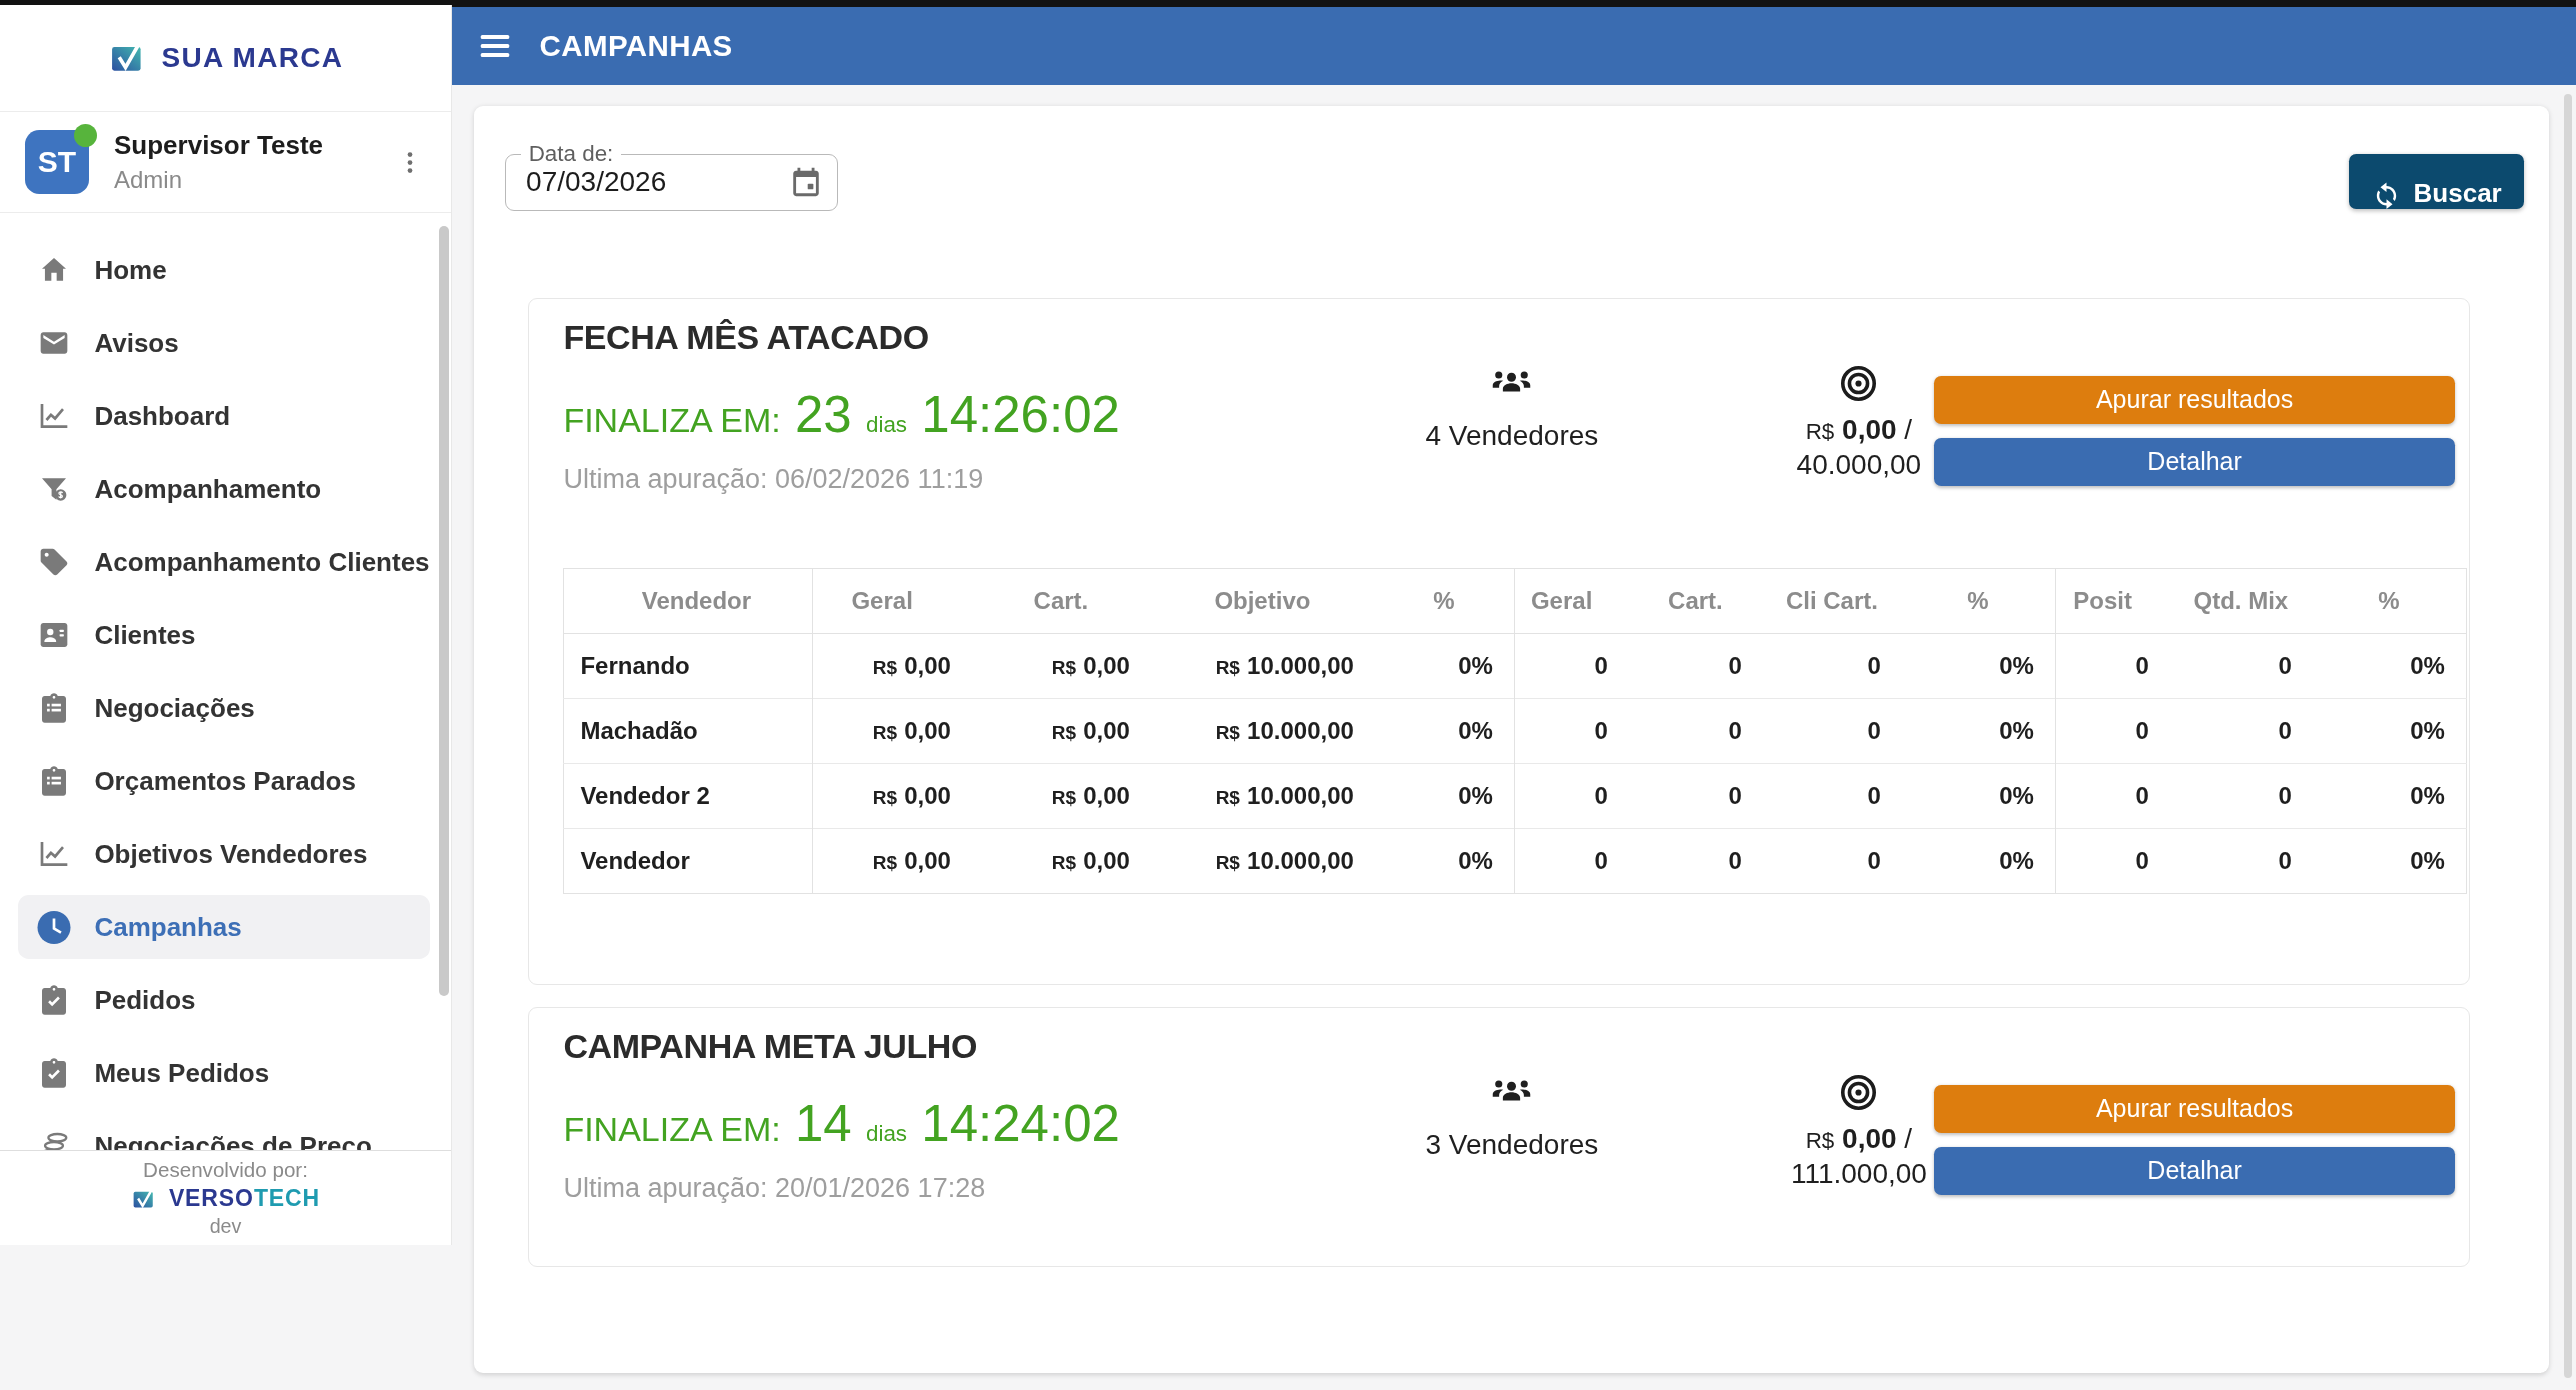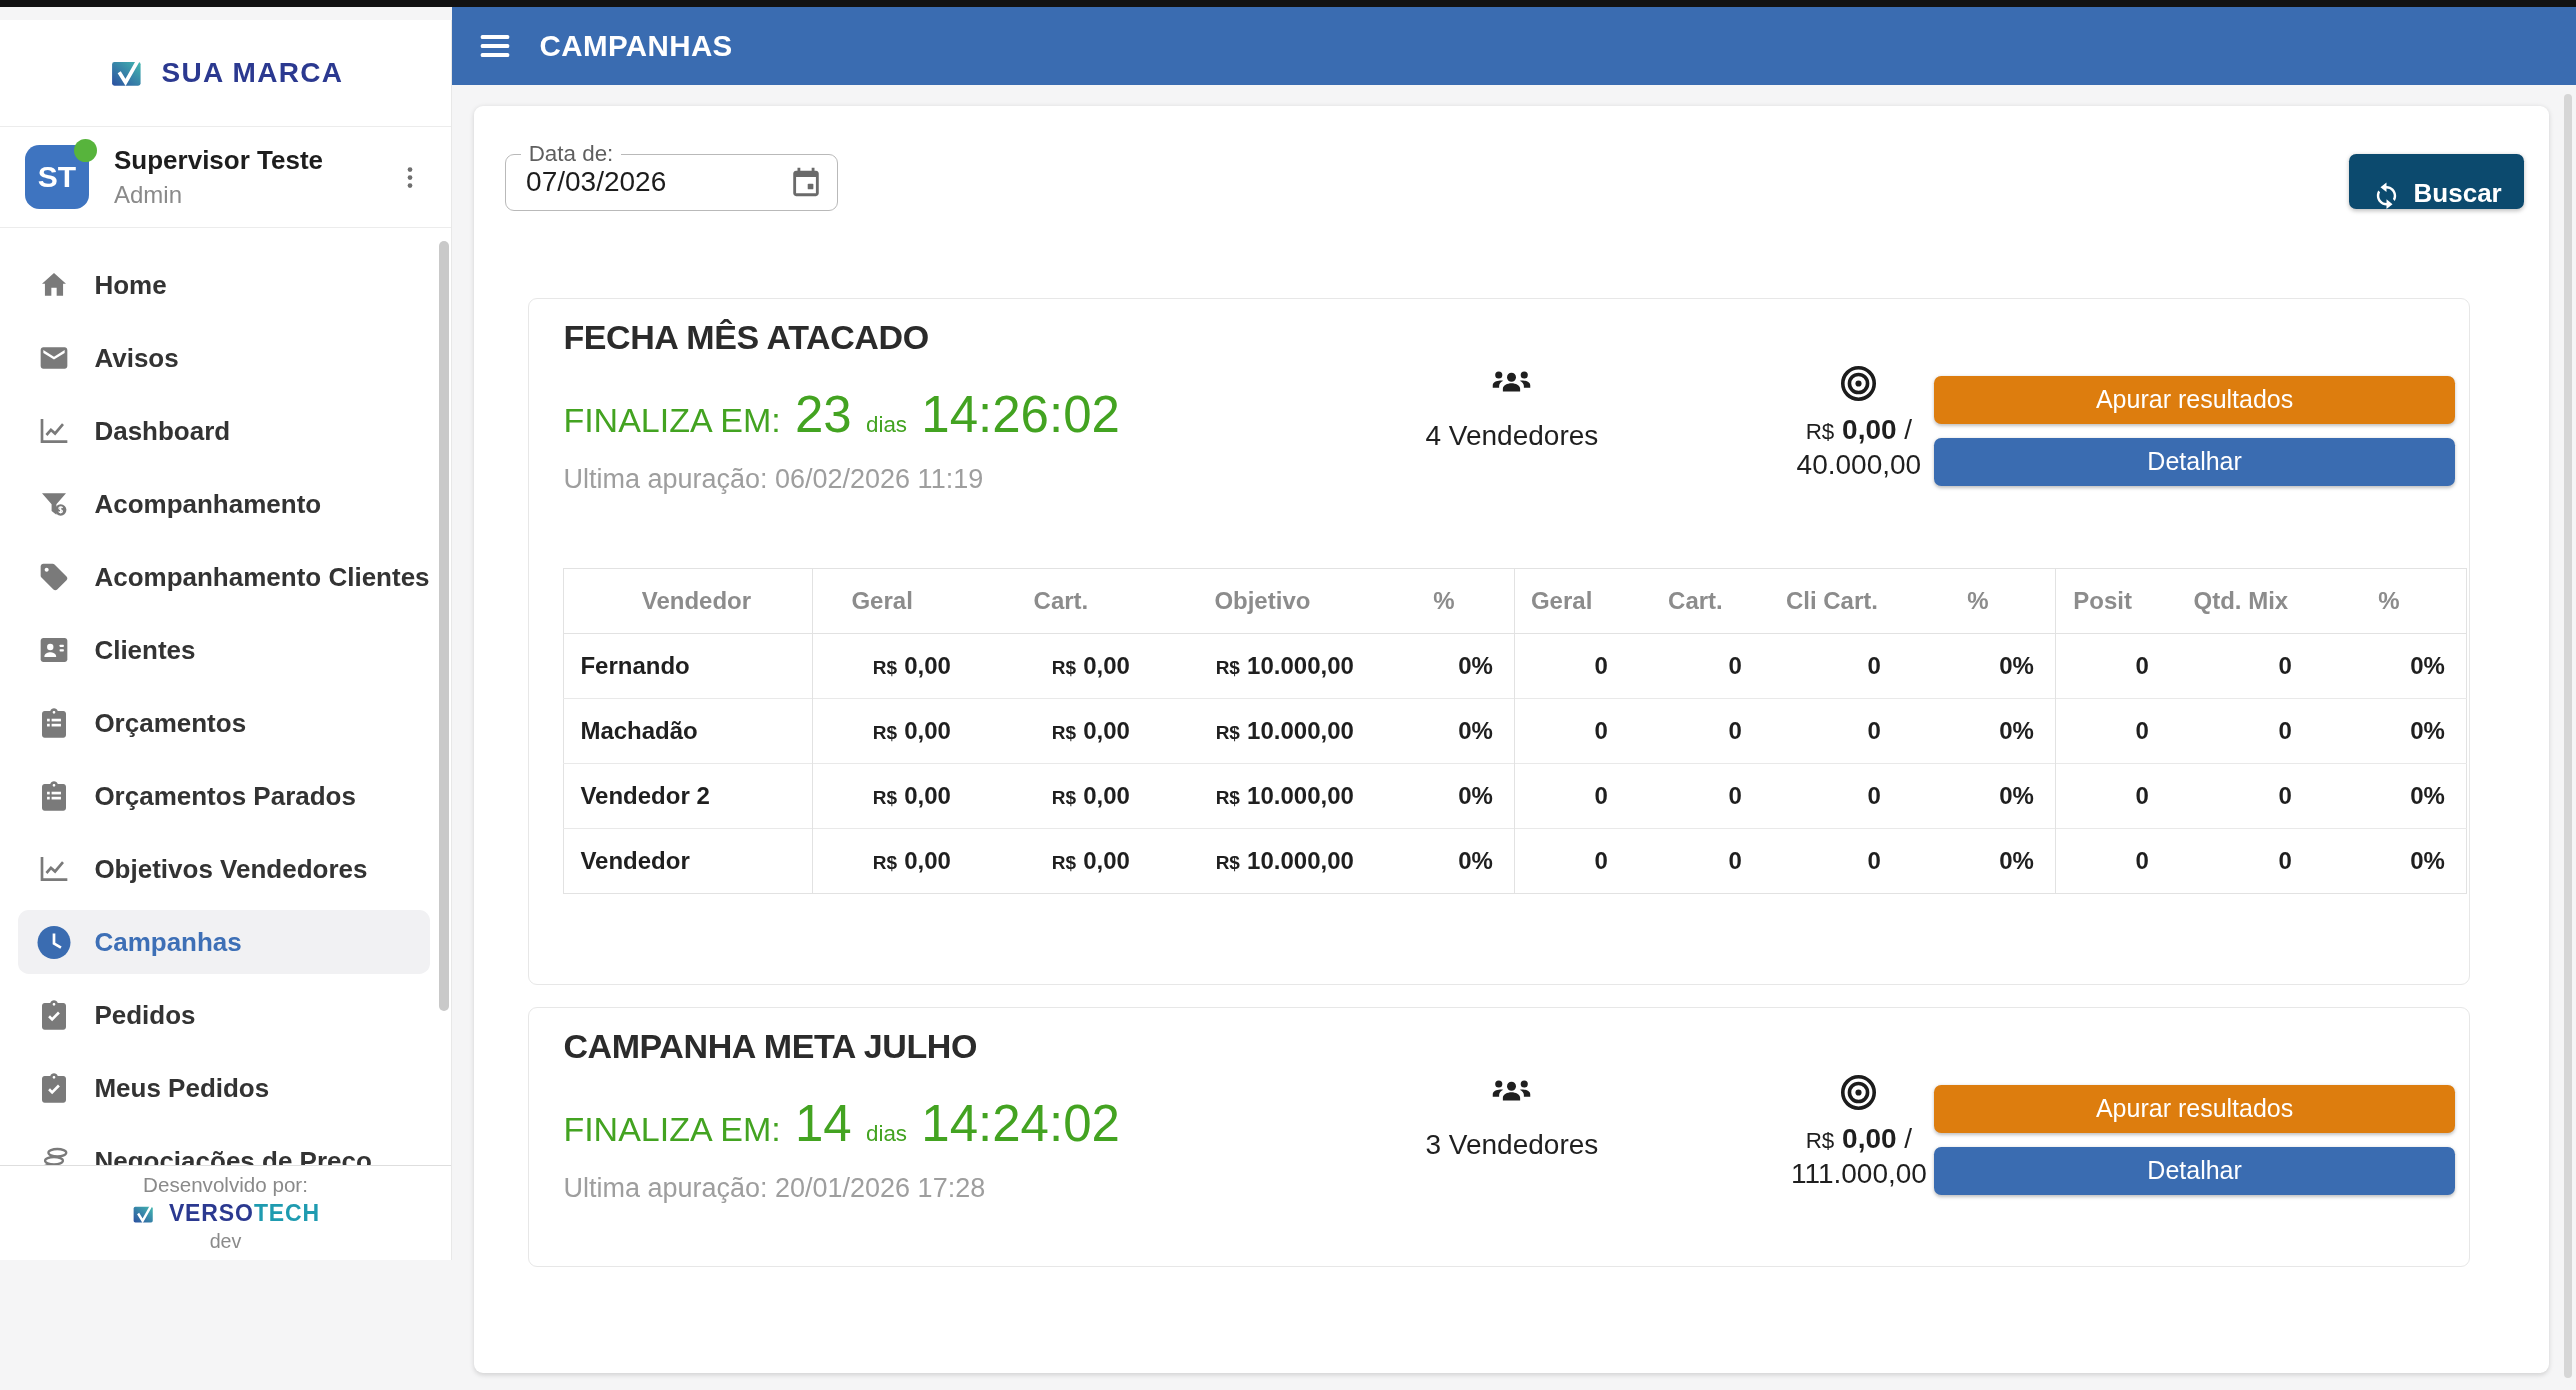--- a/index.html
+++ b/index.html
@@ -7,21 +7,21 @@
   body {
     position:relative; overflow:hidden; background:#f5f5f6;
     font-family:"Liberation Sans","DejaVu Sans",sans-serif; color:#1f1f1f;
   }
   svg { display:block; }
 
   
   .black-strip { position:absolute; left:0; top:0; width:2576px; height:7.2px; background:#121212; }
 
   
-  .sidebar { position:absolute; left:0; top:20px; width:452px; height:1240px; background:#fff; border-right:0.9px solid #e8e8e8; }
+  .sidebar { position:absolute; left:0; top:5px; width:452px; height:1240px; background:#fff; border-right:0.9px solid #e8e8e8; }
   .brand-row { height:107px; display:flex; align-items:center; justify-content:center; gap:10.7px; border-bottom:0.9px solid #ececec; }
   .brand-row svg { width:43px; height:38px; }
   .brand-text { font-size:28px; font-weight:700; color:#2b3990; letter-spacing:1.3px; }
 
   .user-row { height:101px; border-bottom:0.9px solid #ececec; display:flex; align-items:center; padding:0 25px; gap:25px; position:relative; }
   .avatar { width:64px; height:64px; border-radius:14.3px; background:#3e74c0; color:#fff; font-size:30px; font-weight:700; display:flex; align-items:center; justify-content:center; position:relative; flex:0 0 auto; }
   .status-dot { position:absolute; top:-6.3px; right:-8px; width:23px; height:23px; border-radius:50%; background:#57b43c; }
   .user-name { font-size:26px; font-weight:700; color:#1d1d1d; }
   .user-role { font-size:24px; color:#8a8a8a; margin-top:4.5px; }
   .kebab { position:absolute; right:23px; top:50%; transform:translateY(-50%); width:36px; height:43px; display:flex; align-items:center; justify-content:center; cursor:pointer; }
@@ -220,21 +220,21 @@
           <svg viewBox="0 0 24 24">
             <path fill="currentColor" d="M19 3h-4.2C14.4 1.8 13.3 1 12 1s-2.4.8-2.8 2H5c-1.1 0-2 .9-2 2v16c0 1.1.9 2 2 2h14c1.1 0 2-.9 2-2V5c0-1.1-.9-2-2-2zm-7 0c.6 0 1 .4 1 1s-.4 1-1 1-1-.4-1-1 .4-1 1-1z"></path>
             <g fill="#fff">
               <rect x="6.8" y="8.8" width="2" height="2"></rect>
               <rect x="10.2" y="8.8" width="7" height="2"></rect>
               <rect x="6.8" y="12.6" width="2" height="2"></rect>
               <rect x="10.2" y="12.6" width="7" height="2"></rect>
             </g>
           </svg>
         </span>
-    <span class="nav-label">Orçamentos</span>
+    <span class="nav-label">Negociações</span>
   </div>
 
   <div class="nav-item">
     <span class="nav-icon">
           <svg viewBox="0 0 24 24">
             <path fill="currentColor" d="M19 3h-4.2C14.4 1.8 13.3 1 12 1s-2.4.8-2.8 2H5c-1.1 0-2 .9-2 2v16c0 1.1.9 2 2 2h14c1.1 0 2-.9 2-2V5c0-1.1-.9-2-2-2zm-7 0c.6 0 1 .4 1 1s-.4 1-1 1-1-.4-1-1 .4-1 1-1z"></path>
             <g fill="#fff">
               <rect x="6.8" y="8.8" width="2" height="2"></rect>
               <rect x="10.2" y="8.8" width="7" height="2"></rect>
               <rect x="6.8" y="12.6" width="2" height="2"></rect>

